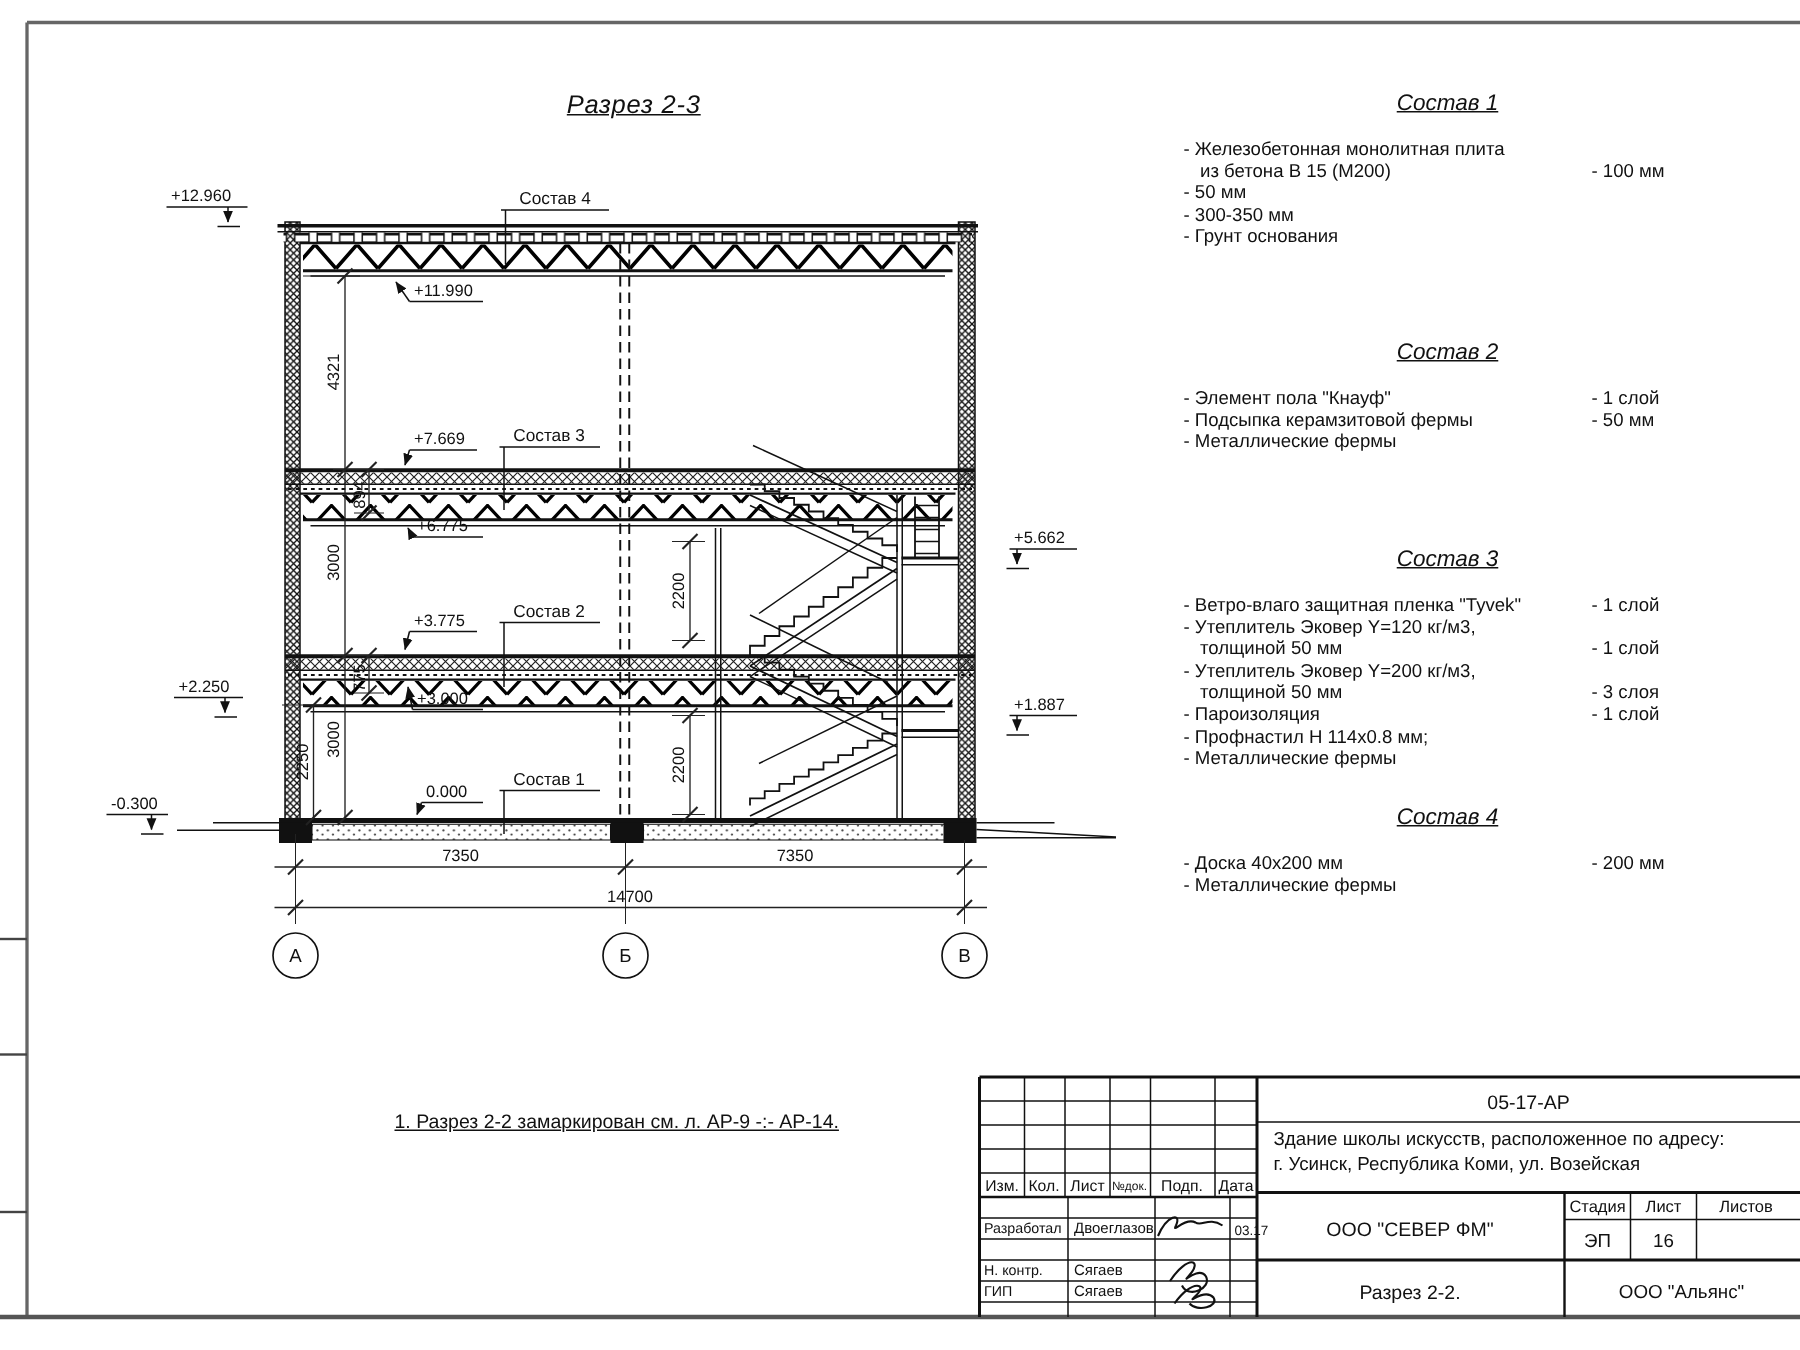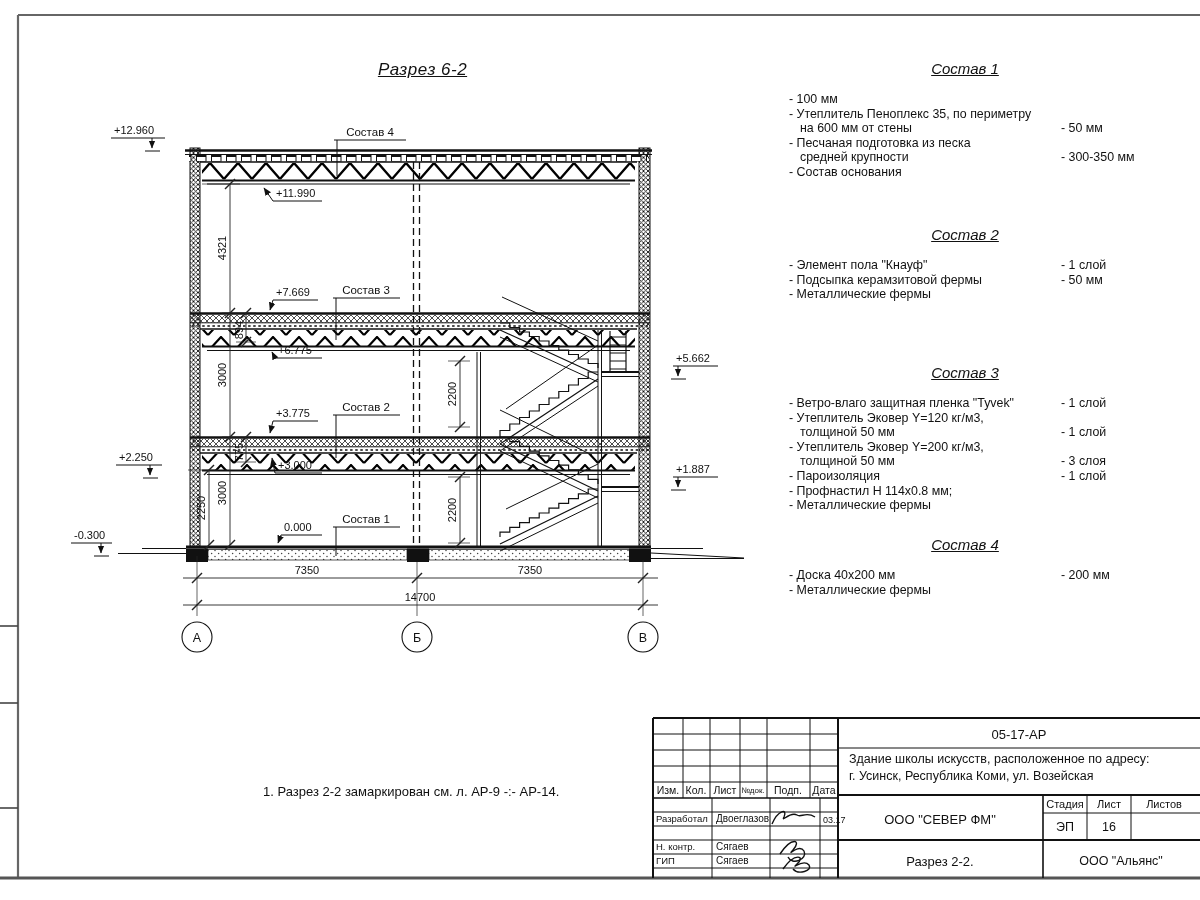--- a/index.html
+++ b/index.html
@@ -2,21 +2,21 @@
 <html><head>
 <meta charset="utf-8">
 <style>
   html,body{margin:0;padding:0;background:#fff;}
   .sheet{position:relative;width:1200px;height:900px;background:#fff;overflow:hidden;
          font-family:"Liberation Sans",sans-serif;color:#111;}
   svg{position:absolute;left:0;top:0;}
   svg text{font-family:"Liberation Sans",sans-serif;fill:#111;}
   .dwg-title{position:absolute;left:340px;top:60px;width:165px;text-align:center;
     font-size:17px;font-style:italic;text-decoration:underline;letter-spacing:.5px;}
-  .note{position:absolute;left:263px;top:784px;font-size:13px;}
+  .note{position:absolute;left:263px;top:740px;font-size:13px;text-decoration:underline;}
   .comp{position:absolute;left:789px;width:352px;}
   .comp-title{text-align:center;font-size:15px;font-style:italic;text-decoration:underline;
     margin-bottom:15px;}
   .comp-item{display:flex;align-items:flex-end;font-size:12.4px;line-height:14.6px;}
   .comp-lines{width:272px;}
   .comp-lines .cont{padding-left:11px;}
   .comp-value{flex:1;white-space:nowrap;}
 </style>
 </head>
 <body>
@@ -352,46 +352,42 @@
     <text x="1121" y="865" text-anchor="middle" font-size="12.5">ООО "Альянс"</text>
   </g>
 
   <g stroke="#111" stroke-width="1.4" fill="none">
     <path d="M772,824 C778,810 788,808 784,817 C781,823 790,811 797,815 C801,818 806,811 815,817"></path>
     <path d="M780,854 C792,836 802,840 793,850 C786,858 799,843 804,851 C808,859 792,866 788,857"></path>
     <path d="M783,869 C795,852 806,856 797,864 C790,871 803,858 809,865 C813,871 798,875 793,869"></path>
   </g>
 </svg>
 
-<div class="dwg-title">Разрез 6-2</div>
+<div class="dwg-title">Разрез 2-3</div>
 
 <div class="note">1. Разрез 2-2 замаркирован см. л. АР-9 -:- АР-14.</div>
 
 <div class="comp" style="top:60px">
   <div class="comp-title">Состав 1</div>
   <div class="comp-item">
+    <div class="comp-lines">
+          <div>- Железобетонная  монолитная плита</div>
+          <div class="cont">из бетона В 15 (М200)</div>
+        </div>
     <div class="comp-value">- 100 мм</div>
   </div>
   <div class="comp-item">
-    <div class="comp-lines">
-          <div>- Утеплитель Пеноплекс 35, по периметру</div>
-          <div class="cont">на 600 мм от стены</div>
-        </div>
     <div class="comp-value">- 50 мм</div>
   </div>
   <div class="comp-item">
-    <div class="comp-lines">
-          <div>- Песчаная подготовка из песка</div>
-          <div class="cont">средней крупности</div>
-        </div>
     <div class="comp-value">- 300-350 мм</div>
   </div>
   <div class="comp-item">
     <div class="comp-lines">
-          <div>- Состав основания</div>
+          <div>- Грунт основания</div>
         </div>
     <div class="comp-value"></div>
   </div>
 </div>
 
 <div class="comp" style="top:226px">
   <div class="comp-title">Состав 2</div>
   <div class="comp-item">
     <div class="comp-lines">
           <div>- Элемент пола "Кнауф"</div>

